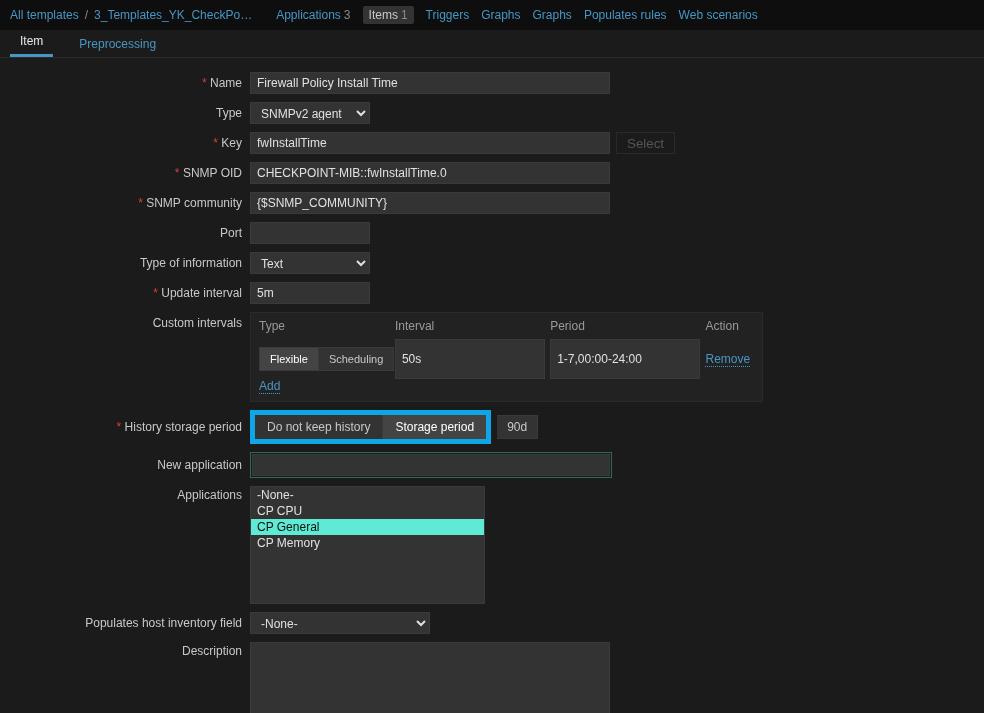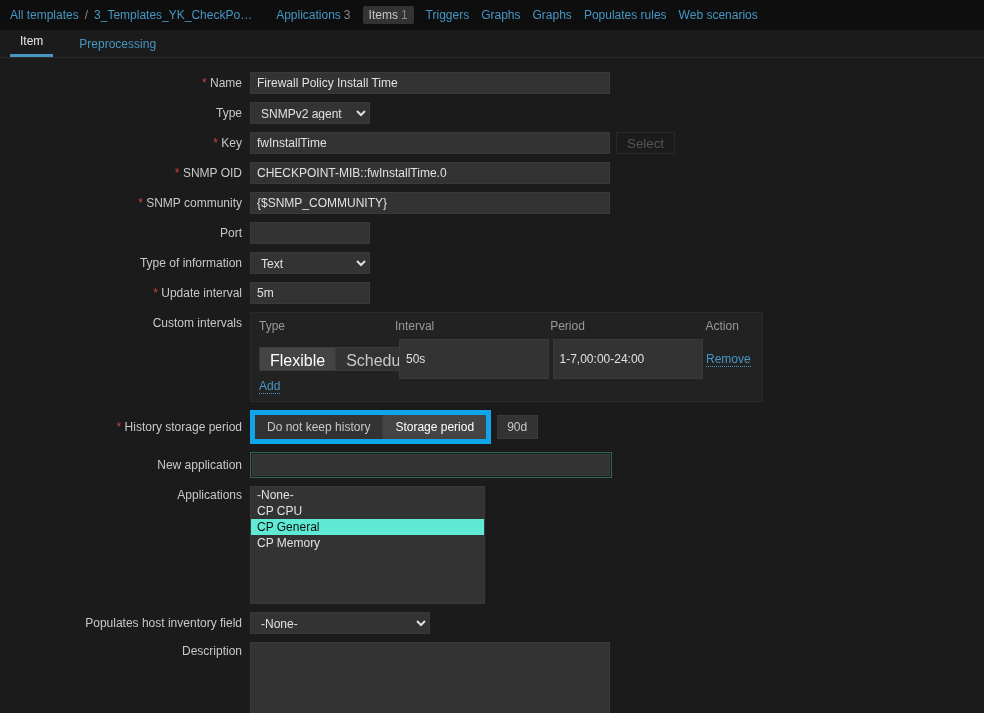--- a/index.html
+++ b/index.html
@@ -113,21 +113,21 @@
   .ci-col-period { width: 160px; }
   .ci-col-action { width: 50px; text-align: left; }
   .btn-grp { display: inline-flex; }
   .btn-grp button {
     background: #333;
     border: 1px solid #3a3a3a;
     color: #c8c8c8;
     padding: 4px 10px;
     cursor: pointer;
     height: 24px;
-    font-size: 16px;
+    font-size: 11px;
   }
   .btn-grp button.active { background: #444; color: #fff; }
   .btn-grp button + button { border-left: none; }
   .ci-row input { width: 150px; height: 40px; }
   .ci-add { margin-top: 0; }
   .link-underline { border-bottom: 1px dotted #4796c4; }
 
   
   .hist-grp { display: inline-flex; border: 5px solid #0ea5e9; }
   .hist-grp .seg {

